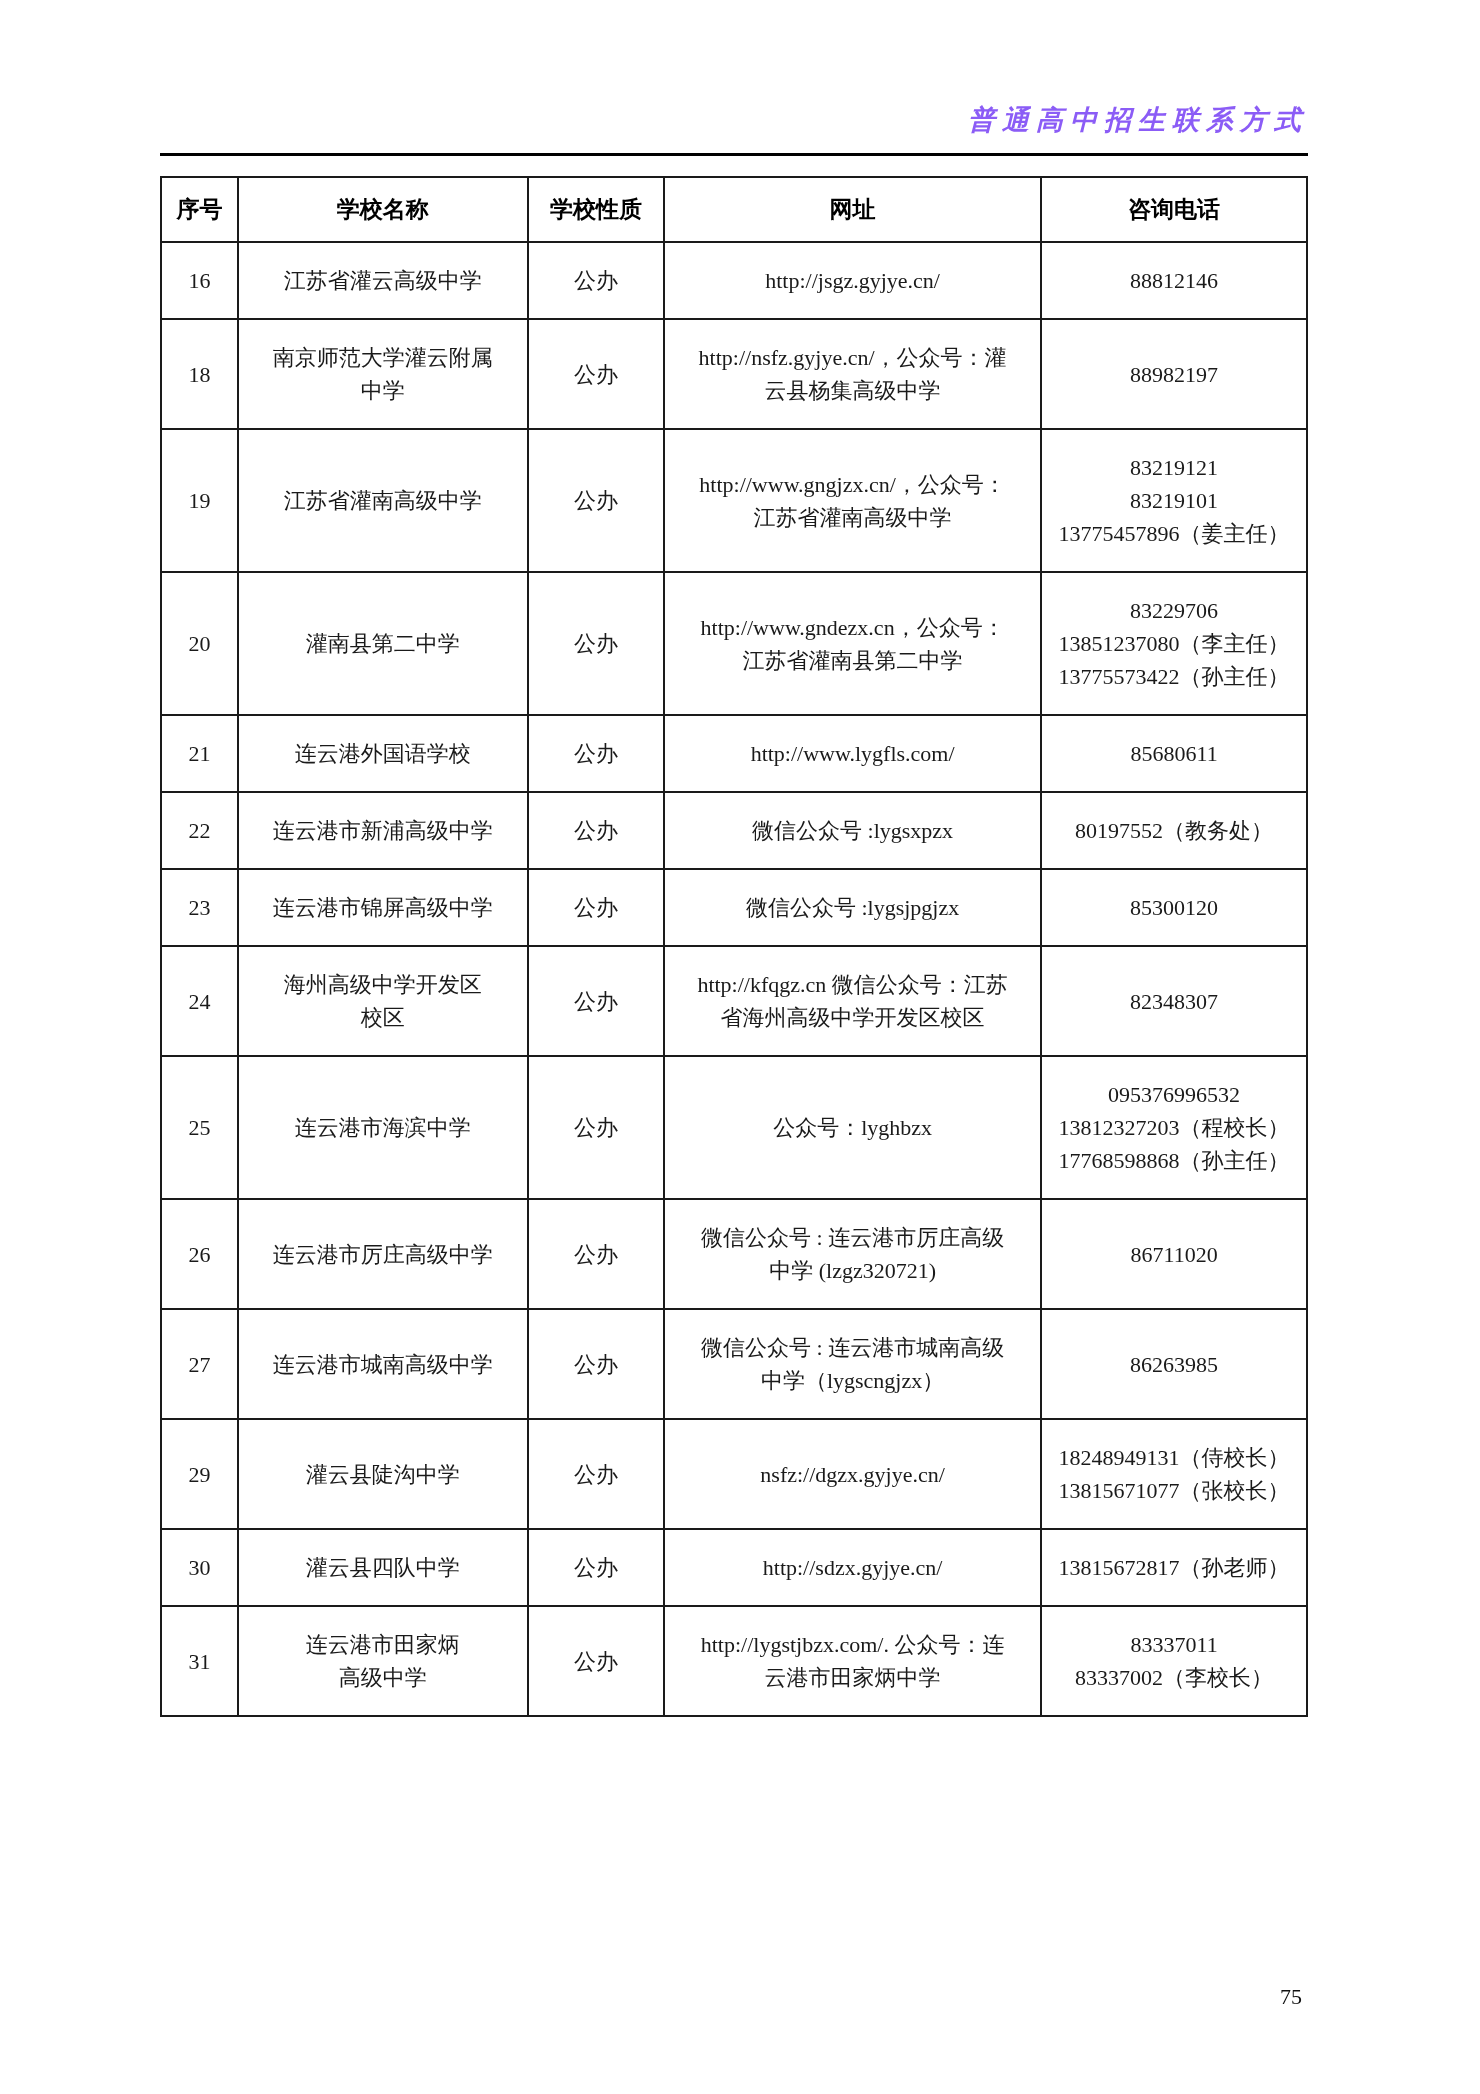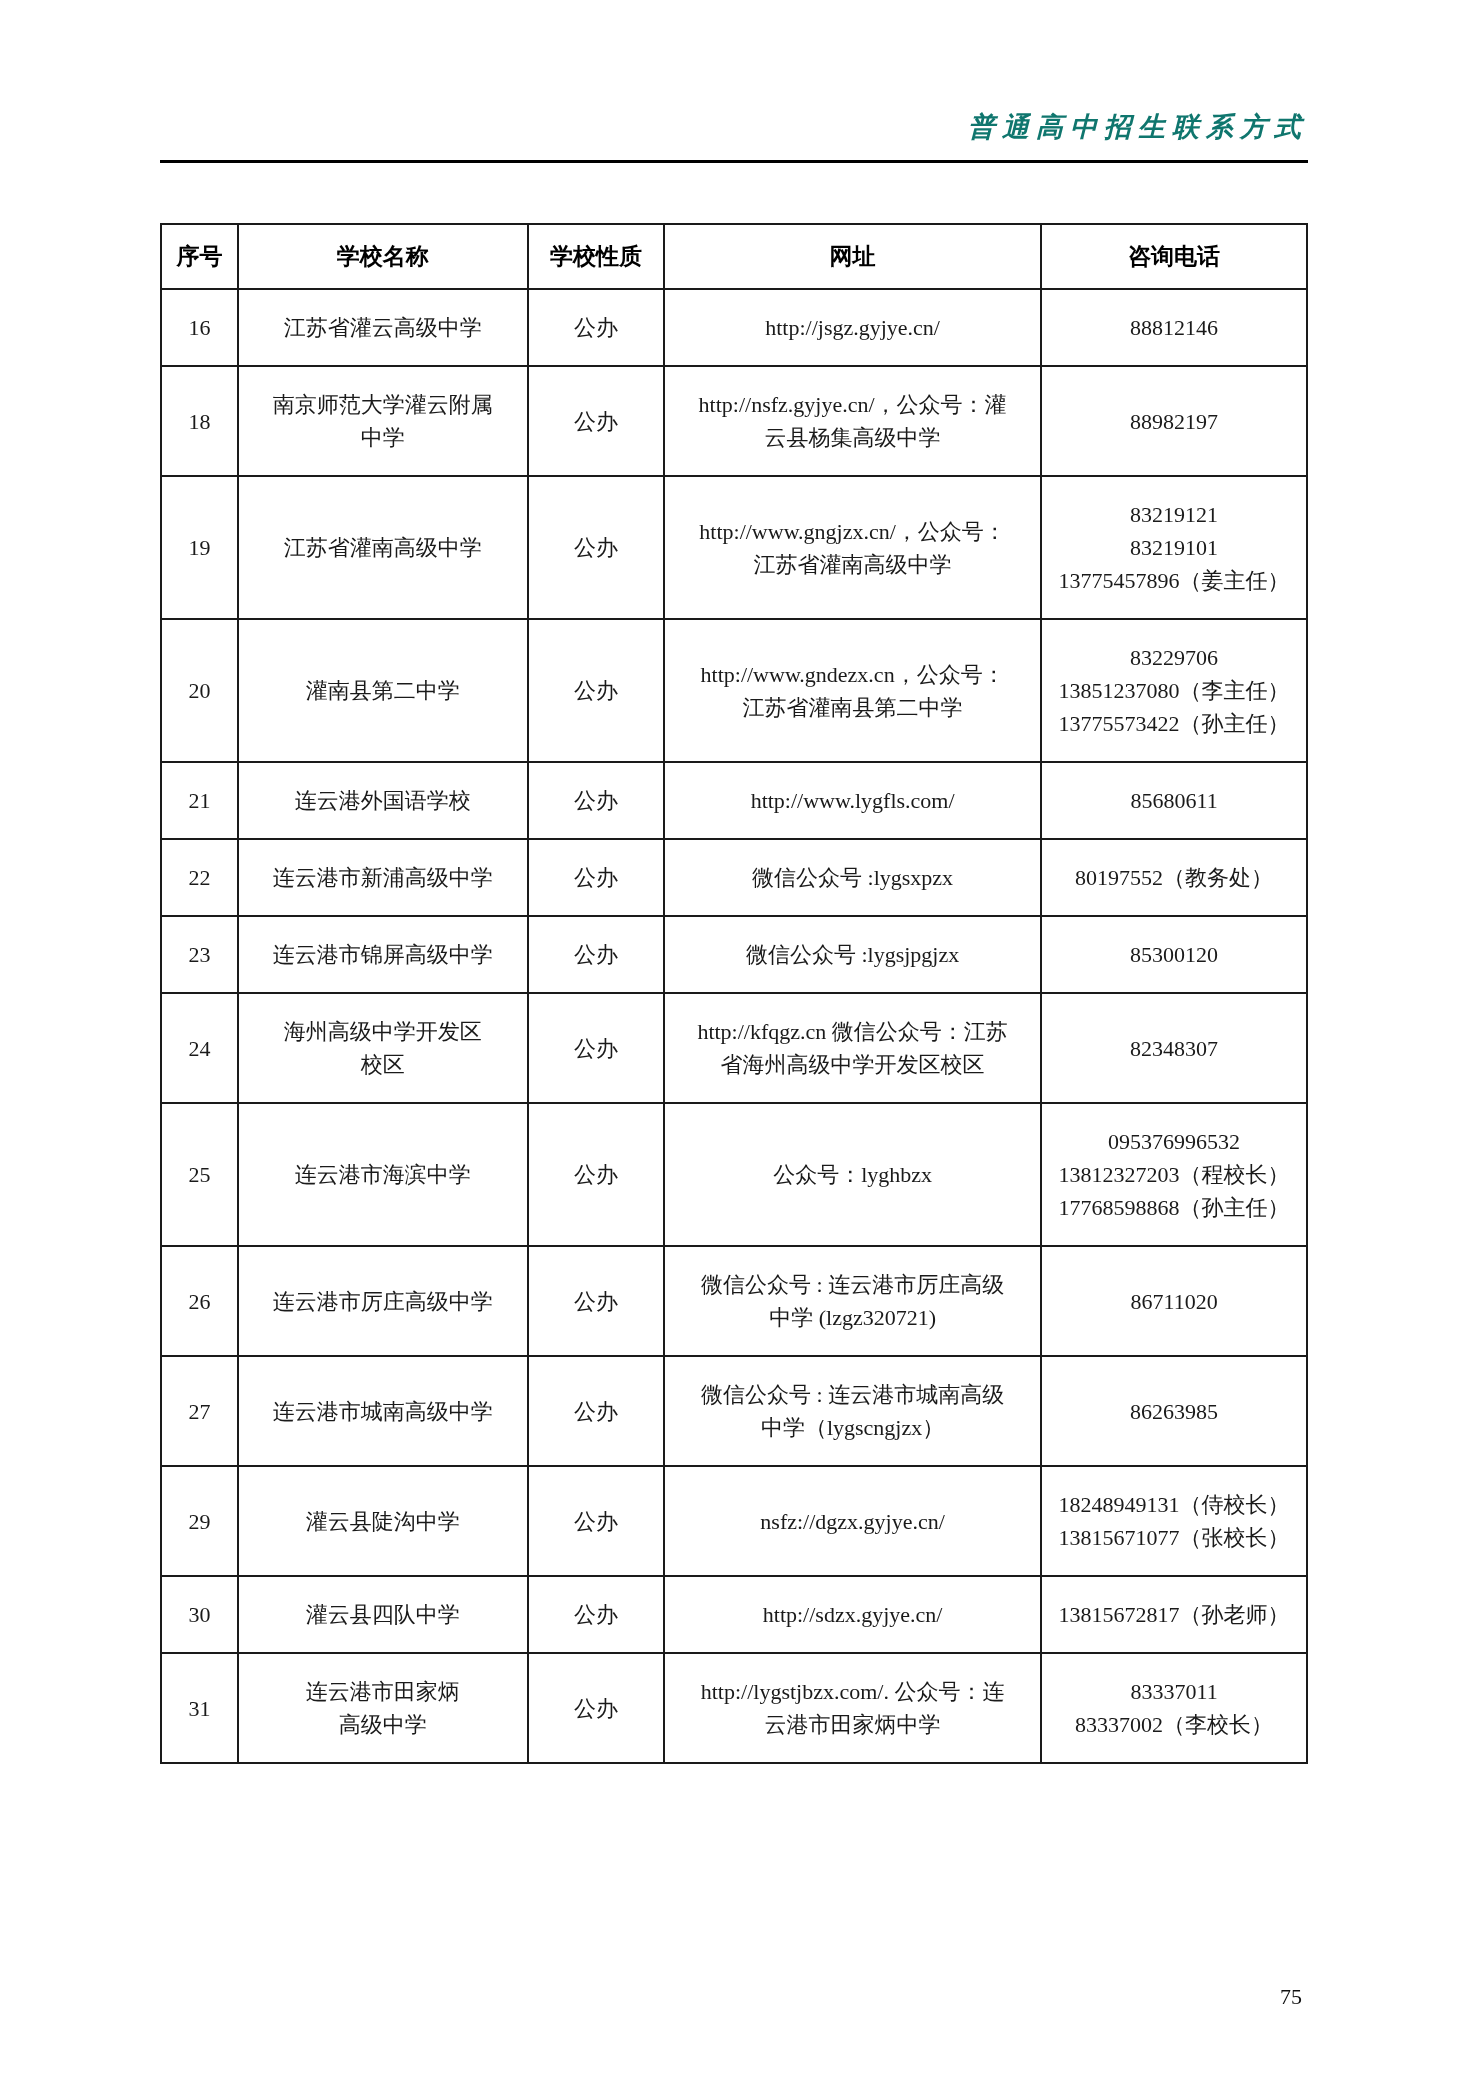--- a/index.html
+++ b/index.html
@@ -11,30 +11,29 @@
     color: #111111;
     overflow: hidden;
   }
   .page { position: absolute; inset: 0; padding: 102px 172px 0 160px; }
   .header-title {
     text-align: right;
     font-size: 27px;
     font-weight: bold;
     font-style: italic;
     letter-spacing: 7px;
-    color: #0f766e;
+    color: #8b5cf6;
     font-family: "Liberation Serif", serif;
-    margin-top: 7px;
   }
   .header-rule { margin-top: 15px; height: 3px; background: #000; }
   table.contact-table {
     width: 100%;
     border-collapse: collapse;
     table-layout: fixed;
-    margin-top: 60px;
+    margin-top: 20px;
     border-radius: 12px;
   }
   .contact-table th, .contact-table td {
     border: 2px solid #1a1a1a;
     text-align: center;
     vertical-align: middle;
   }
   .contact-table th {
     font-family: "Liberation Sans", sans-serif;
     font-weight: bold;

